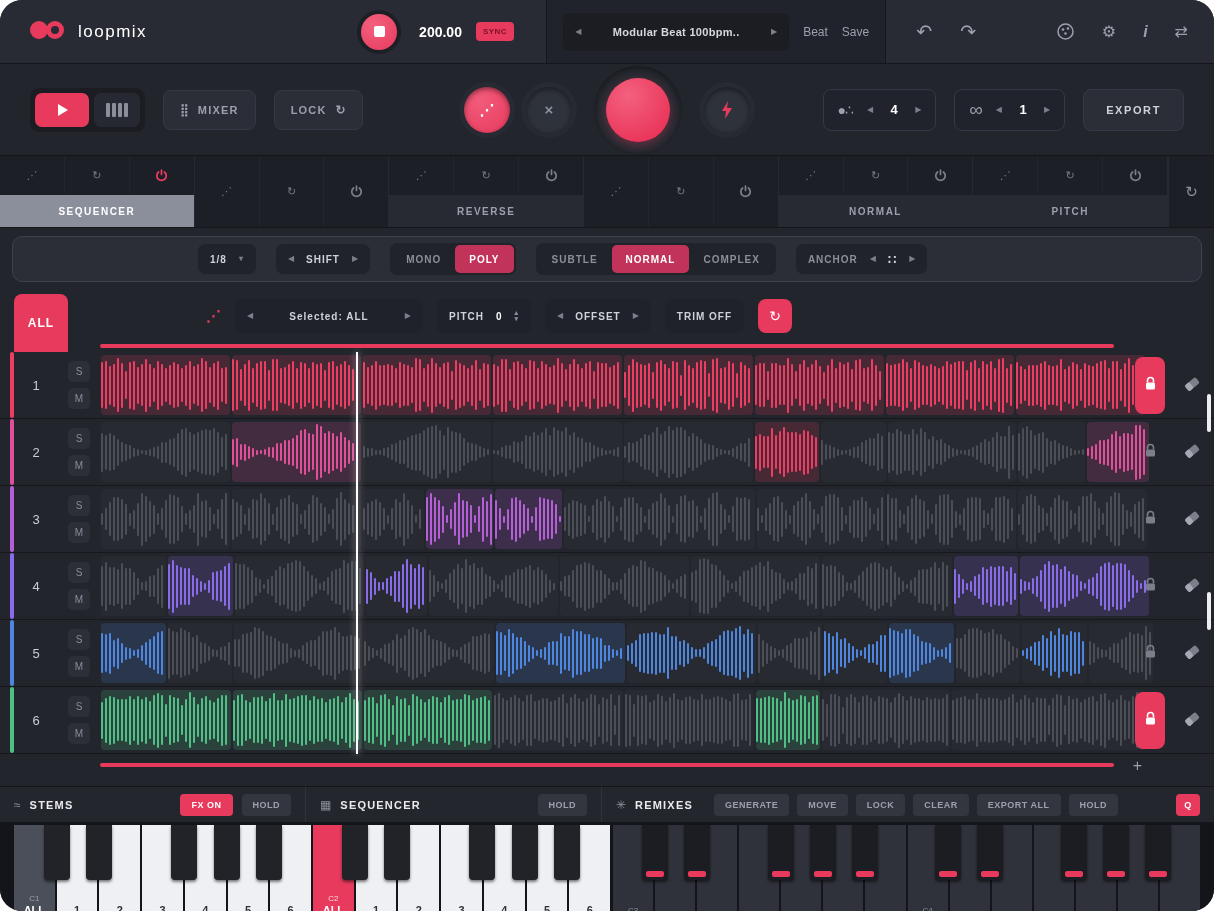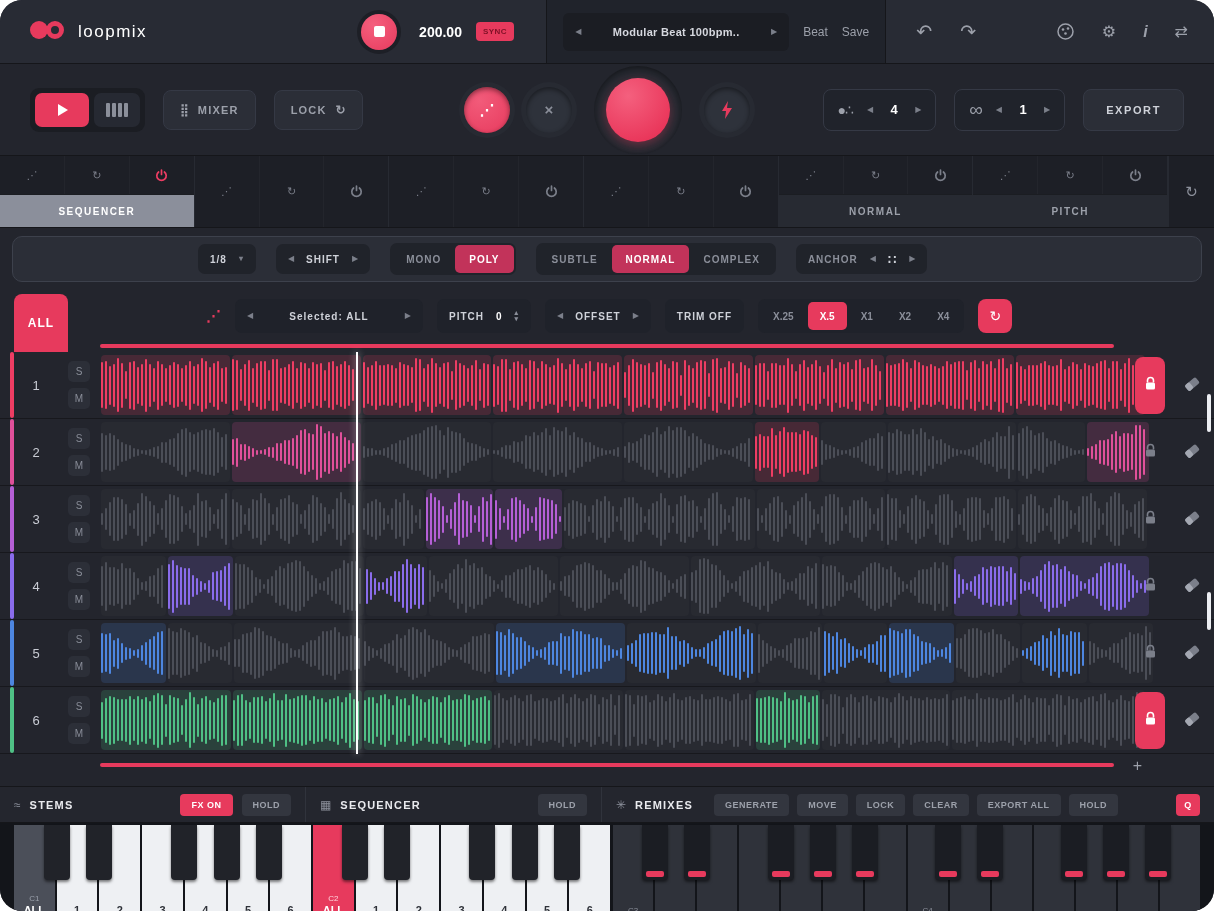--- a/index.html
+++ b/index.html
@@ -266,20 +266,21 @@
           <div class="fx-icons">
             <div class="fx-ic">⋰</div>
             <div class="fx-ic">↻</div>
             <div class="fx-ic">
               <svg width="13" height="13" viewBox="0 0 13 13">
                 <path d="M6.5 1v4.5" stroke="#7b7f8a" stroke-width="1.7" fill="none" stroke-linecap="round"></path>
                 <path d="M3.6 3a4.7 4.7 0 1 0 5.8 0" stroke="#7b7f8a" stroke-width="1.7" fill="none" stroke-linecap="round"></path>
               </svg>
             </div>
           </div>
+          <div class="fx-label">REVERSE</div>
         </div>
         <div class="fx-col">
           <div class="fx-icons">
             <div class="fx-ic">⋰</div>
             <div class="fx-ic">↻</div>
             <div class="fx-ic">
               <svg width="13" height="13" viewBox="0 0 13 13">
                 <path d="M6.5 1v4.5" stroke="#7b7f8a" stroke-width="1.7" fill="none" stroke-linecap="round"></path>
                 <path d="M3.6 3a4.7 4.7 0 1 0 5.8 0" stroke="#7b7f8a" stroke-width="1.7" fill="none" stroke-linecap="round"></path>
               </svg>
@@ -359,27 +360,20 @@
             <span>▴</span>
             <span>▾</span>
           </span>
       </div>
       <div class="rc-box">
         <button class="arrow">◀</button>
         <span>OFFSET</span>
         <button class="arrow">▶</button>
       </div>
       <button class="rc-box">TRIM OFF</button>
-      <div class="speed-seg">
-          <button>X.25</button>
-          <button class="active">X.5</button>
-          <button>X1</button>
-          <button>X2</button>
-          <button>X4</button>
-        </div>
       <button class="rotate-btn">↻</button>
     </div>
 
     <div class="progress-top">
         <div class="pline"></div>
       </div>
 
     <div class="tracks">
       <div class="playhead"></div>
       <div class="scroll-thumb" style="top:42px;"></div>

